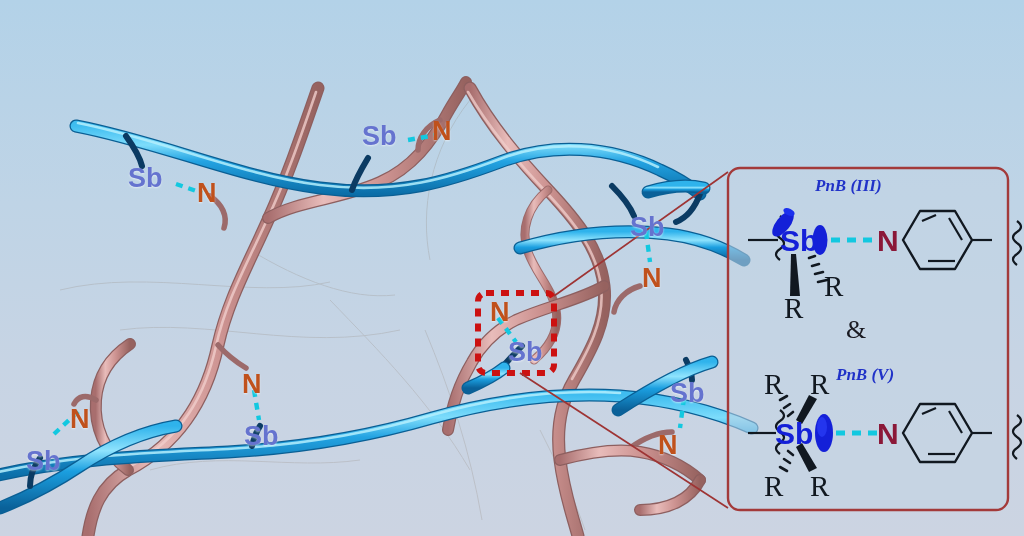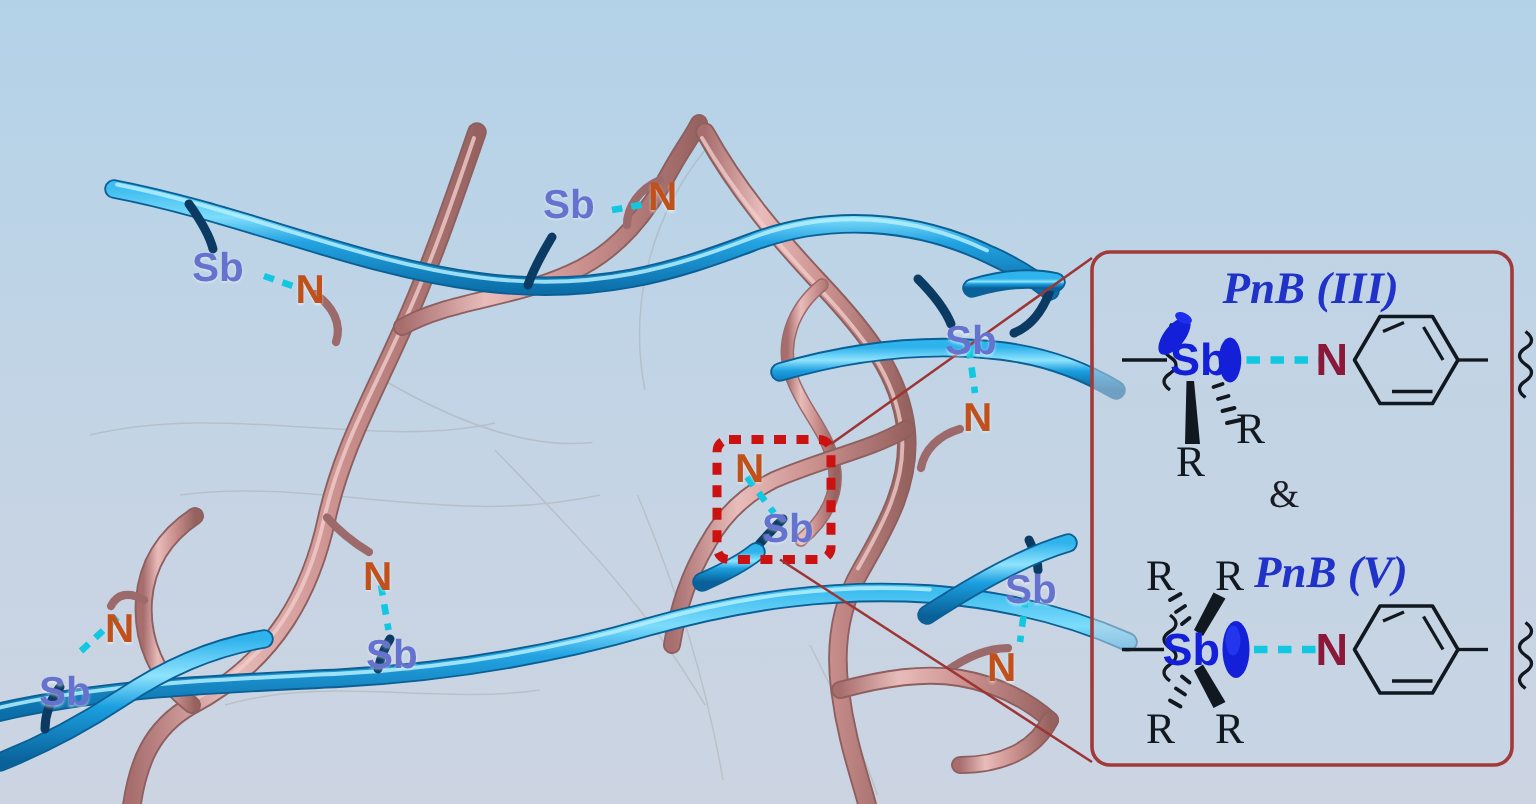--- a/index.html
+++ b/index.html
@@ -31,21 +31,21 @@
     white-space: nowrap;
     text-shadow: 0 1px 2px rgba(255,255,255,0.55);
   }
   .lab-sb { color: #6573cf; }
   .lab-n  { color: #c0511c; }
   .inset-title {
     position: absolute;
     font-family: "Liberation Serif", serif;
     font-style: italic;
     font-weight: bold;
-    font-size: 30px;
+    font-size: 17px;
     color: #2032c8;
     white-space: nowrap;
   }
   .chem-atom {
     position: absolute;
     font-family: "Liberation Sans", sans-serif;
     font-weight: bold;
     font-size: 30px;
     white-space: nowrap;
   }

